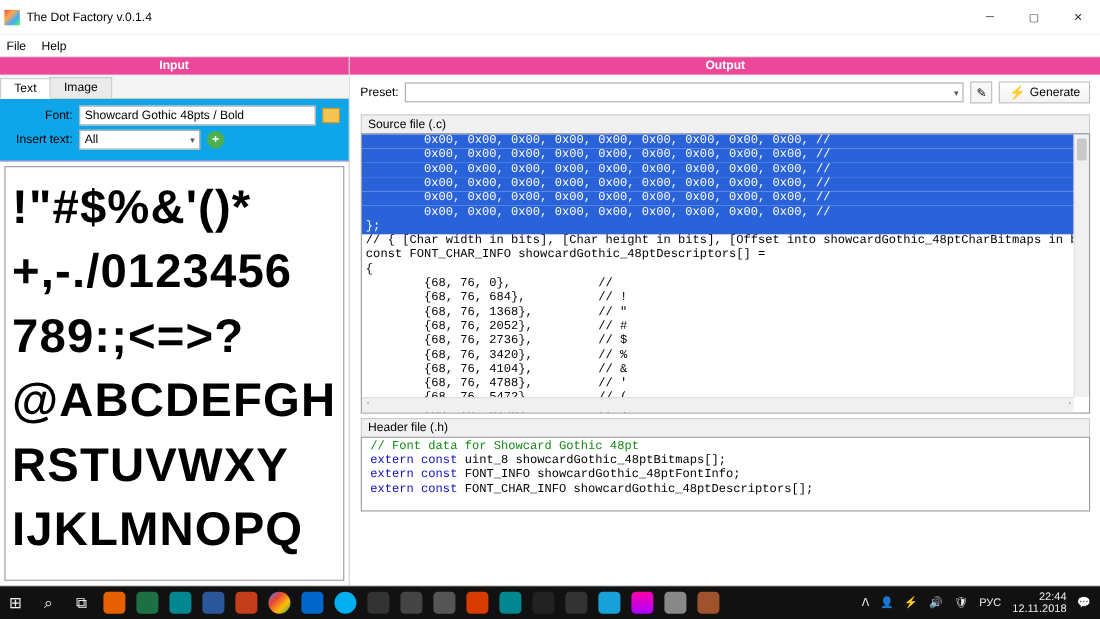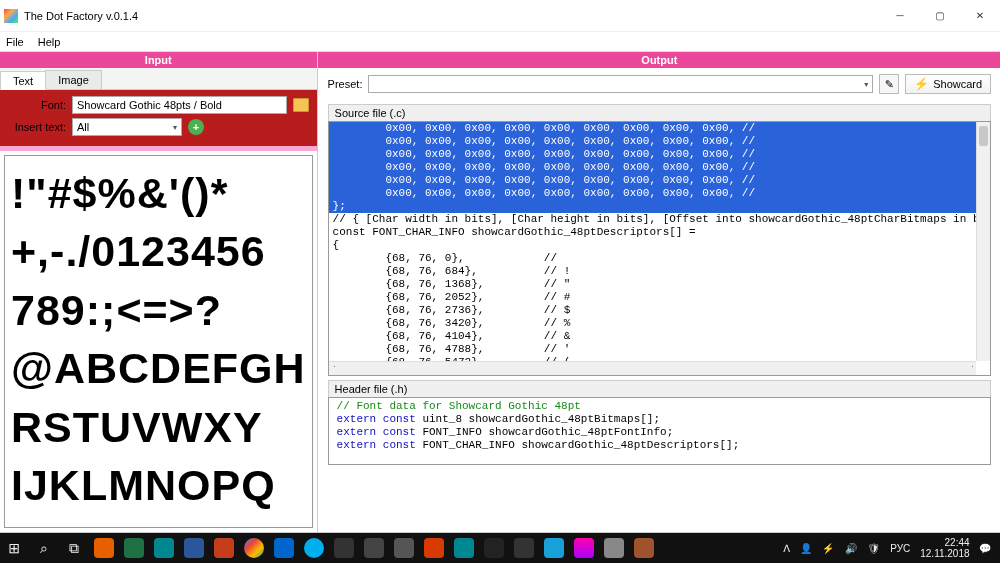--- a/index.html
+++ b/index.html
@@ -81,22 +81,22 @@
     margin-right: -1px;
     margin-top: 2px;
   }
   .tab.active {
     background: #fff;
     border-bottom: 1px solid #fff;
     position: relative; top: 1px;
   }
   .form-area {
     padding: 6px 8px;
-    background: #b91c1c;
-    border-bottom: 5px solid #f9a8d4;
+    background: #0ea5e9;
+    border-bottom: 1px solid #f9a8d4;
   }
   .form-row {
     display: flex;
     align-items: center;
     margin-bottom: 4px;
     gap: 6px;
   }
   .lbl { width: 58px; text-align: right; font-size: 11px; }
   .textbox {
     border: 1px solid #aaa;
@@ -295,21 +295,21 @@
   <div class="output-panel">
     <div class="panel-header">Output</div>
     <div class="preset-row">
       <span>Preset:</span>
       <div class="combobox"></div>
       <div class="wand-btn">
         <span>✎</span>
       </div>
       <div class="gen-btn">
         <span class="bolt">⚡</span>
-        <span>Showcard</span>
+        <span>Generate</span>
       </div>
     </div>
 
     <div class="section-label">Source file (.c)</div>
     <div class="code-box source-box">
       <div class="code-inner">
         <span class="hl">        0x00, 0x00, 0x00, 0x00, 0x00, 0x00, 0x00, 0x00, 0x00, //</span>
         <span class="hl">        0x00, 0x00, 0x00, 0x00, 0x00, 0x00, 0x00, 0x00, 0x00, //</span>
         <span class="hl">        0x00, 0x00, 0x00, 0x00, 0x00, 0x00, 0x00, 0x00, 0x00, //</span>
         <span class="hl">        0x00, 0x00, 0x00, 0x00, 0x00, 0x00, 0x00, 0x00, 0x00, //</span>

